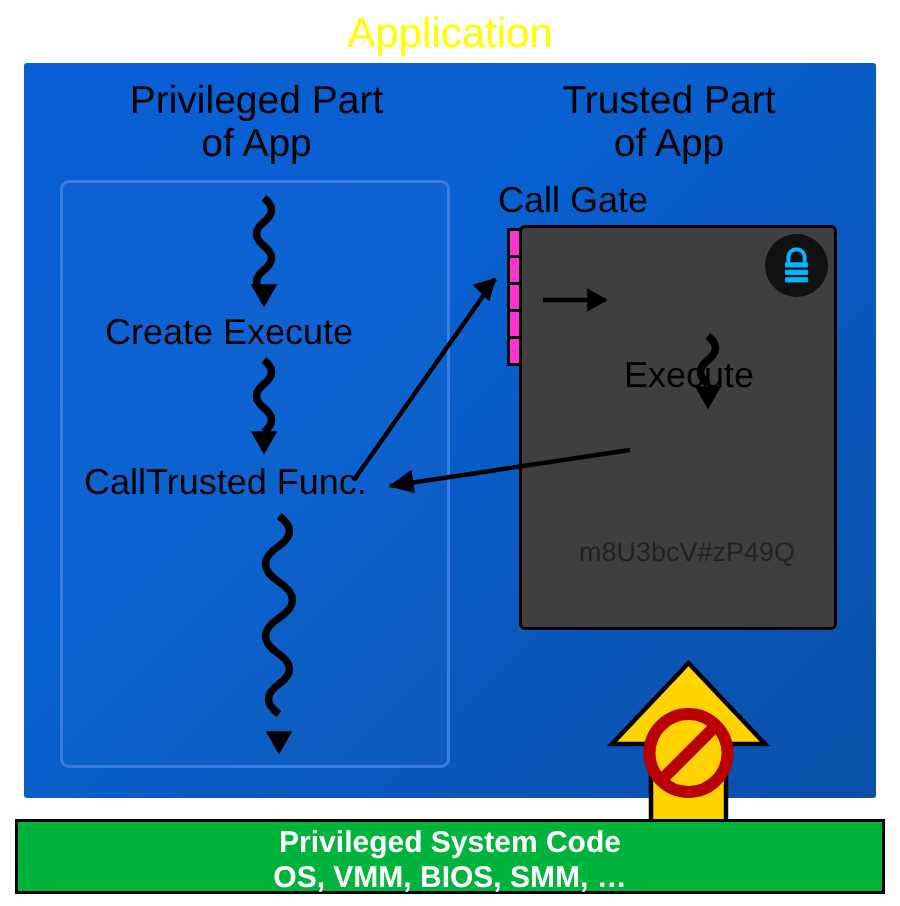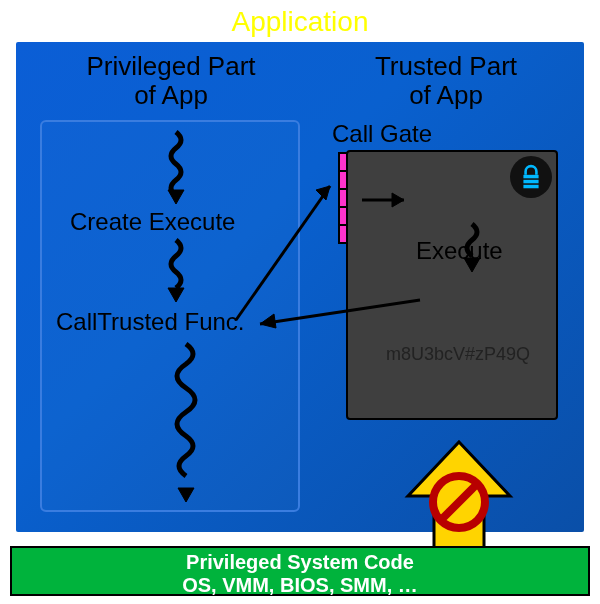--- a/index.html
+++ b/index.html
@@ -79,21 +79,21 @@
     position: absolute;
     color: #000;
     font-size: 24px;
     white-space: nowrap;
   }
   .t-create  { left: 54px;  top: 166px; }
   .t-call    { left: 40px;  top: 266px; }
   .t-etc     { left: 94px;  top: 330px; font-size: 24px; }
   .t-exec    { left: 400px; top: 148px; margin-top: 47px; }
   .t-return  { left: 410px; top: 240px; }
-  .t-secret  { left: 370px; top: 302px; font-size: 18px; color:#222; }
+  .t-secret  { left: 370px; top: 316px; font-size: 18px; color:#222; }
   .priv-bar {
     position: absolute;
     left: 10px; right: 10px; bottom: 8px;
     height: 50px;
     background: #00b33c;
     border: 2px solid #000;
     color: #fff;
     text-align: center;
     font-size: 20px;
     font-weight: 600;

